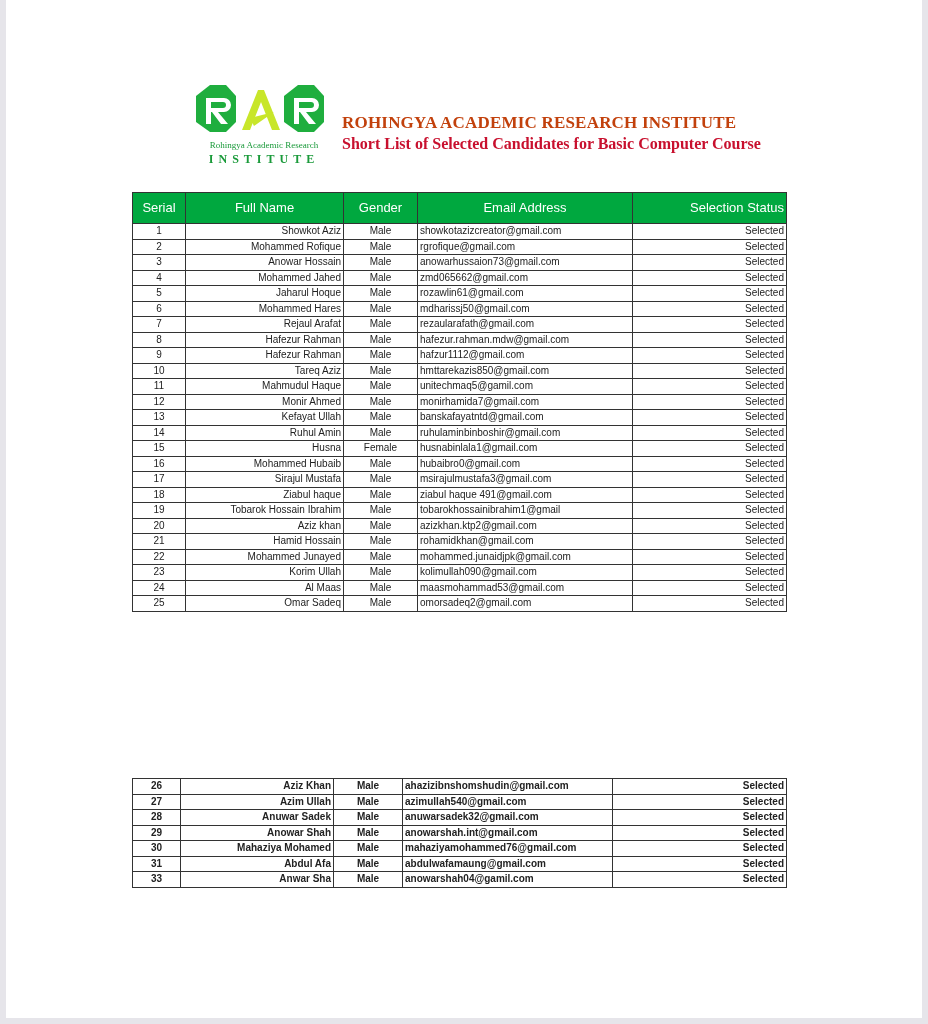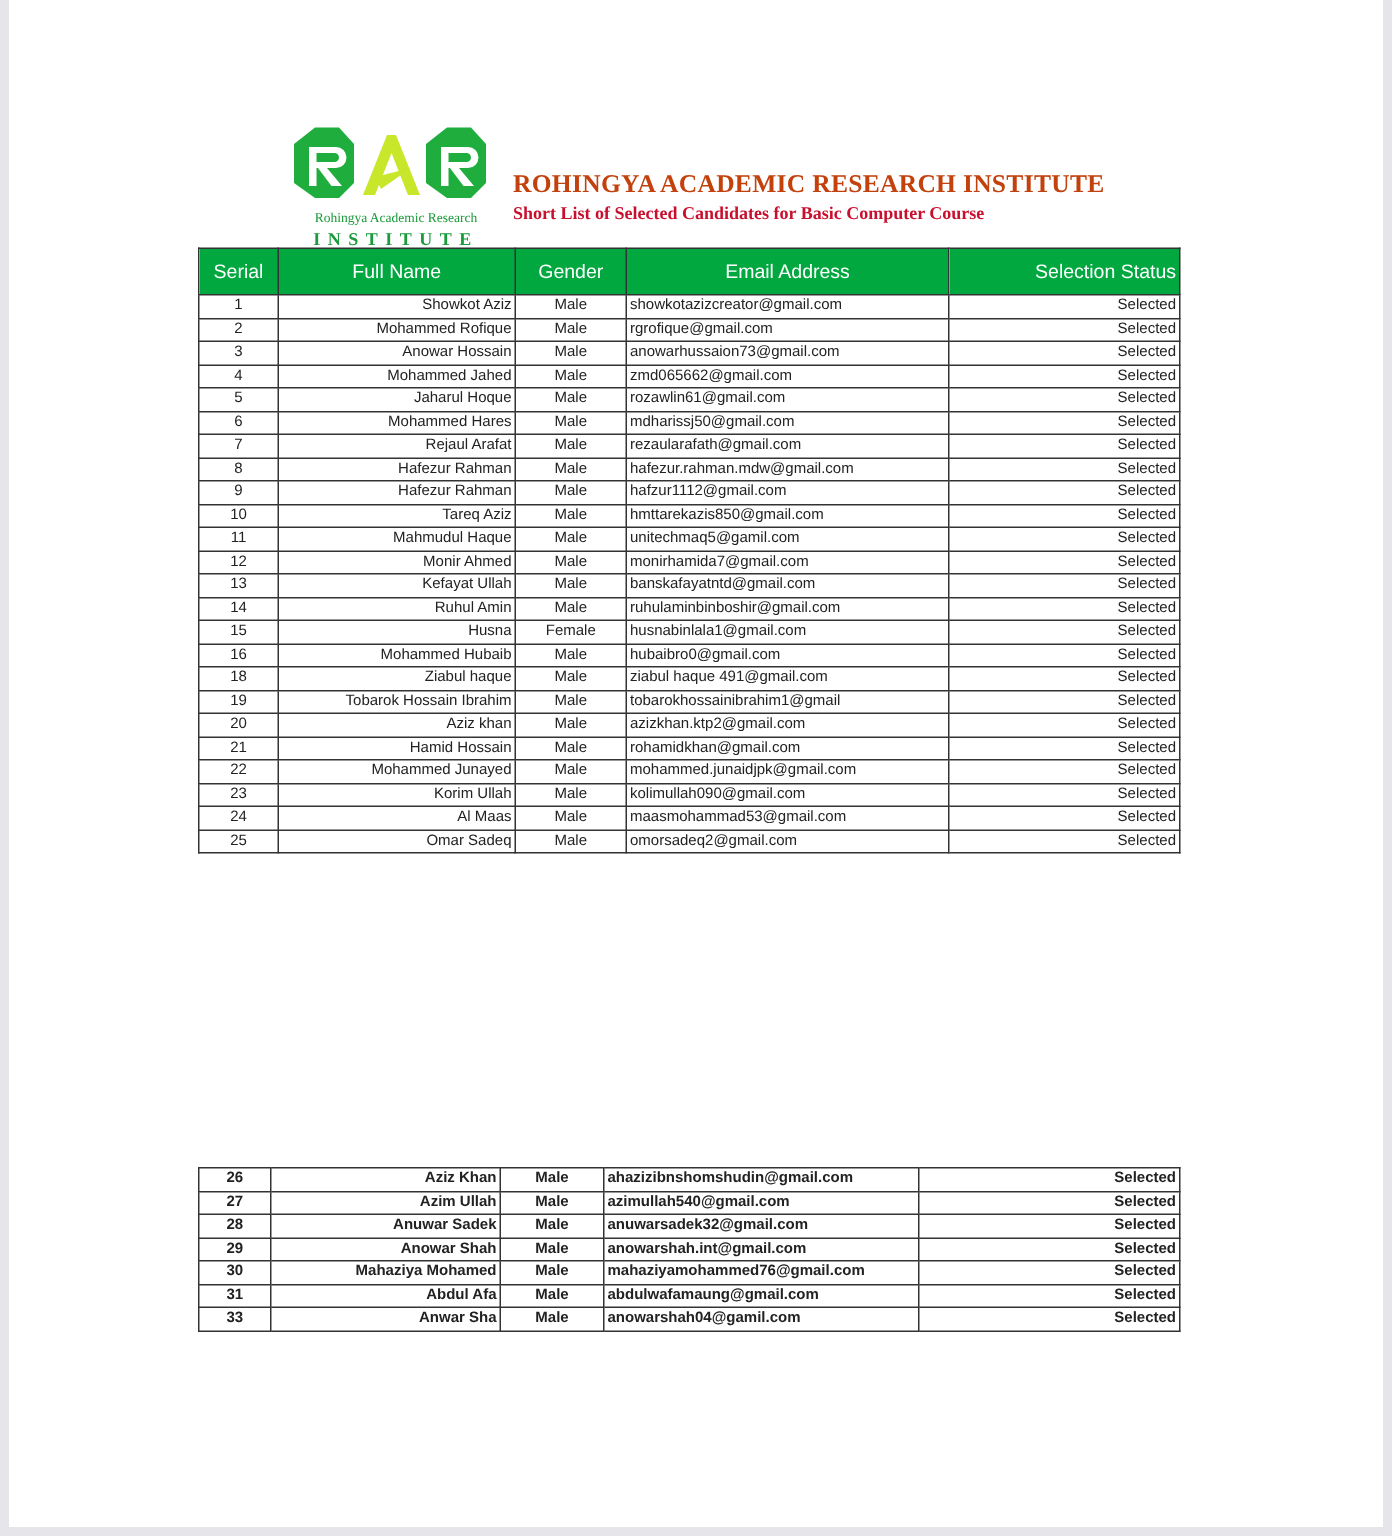--- a/index.html
+++ b/index.html
@@ -22,27 +22,27 @@
   .logo-institute {
     position: absolute; left: 190px; top: 152px; width: 136px; text-align: center;
     font-family: "Liberation Serif", serif; color: #1a9a3a; font-size: 12px; letter-spacing: 5px; font-weight: bold;
   }
   .org-title {
     position: absolute; left: 336px; top: 113px;
     font-family: "Liberation Serif", serif; font-weight: bold; color: #c2410c; font-size: 17px; letter-spacing: 0.2px;
   }
   .org-subtitle {
     position: absolute; left: 336px; top: 135px;
-    font-family: "Liberation Serif", serif; font-weight: bold; color: #c8102e; font-size: 12px;
+    font-family: "Liberation Serif", serif; font-weight: bold; color: #c8102e; font-size: 16px;
   }
   table {
     position: absolute; left: 132px; border-collapse: collapse; table-layout: fixed; width: 655px;
     font-size: 10px; color: #222;
   }
-  #table1 { top: 165px; }
+  #table1 { top: 192px; }
   #table2 { top: 800px; }
   table td, table th { border: 1px solid #333; padding: 0 2px; height: 14.5px; line-height: 14.5px; white-space: nowrap; overflow: hidden; }
   table th {
     background: #00a83f; color: #ffffff; font-weight: normal; font-size: 13px; height: 30px; line-height: 30px;
   }
   .c-serial { width: 48px; text-align: center; }
   .c-name { width: 153px; text-align: right; }
   .c-gender { width: 69px; text-align: center; }
   .c-email { width: 210px; text-align: left; }
   .c-status { text-align: right; }
@@ -184,20 +184,27 @@
           <td class="c-status">Selected</td>
         </tr>
         <tr>
           <td class="c-serial">16</td>
           <td class="c-name">Mohammed Hubaib</td>
           <td class="c-gender">Male</td>
           <td class="c-email">hubaibro0@gmail.com</td>
           <td class="c-status">Selected</td>
         </tr>
         <tr>
+          <td class="c-serial">17</td>
+          <td class="c-name">Sirajul Mustafa</td>
+          <td class="c-gender">Male</td>
+          <td class="c-email">msirajulmustafa3@gmail.com</td>
+          <td class="c-status">Selected</td>
+        </tr>
+        <tr>
           <td class="c-serial">18</td>
           <td class="c-name">Ziabul haque</td>
           <td class="c-gender">Male</td>
           <td class="c-email">ziabul haque 491@gmail.com</td>
           <td class="c-status">Selected</td>
         </tr>
         <tr>
           <td class="c-serial">19</td>
           <td class="c-name">Tobarok Hossain Ibrahim</td>
           <td class="c-gender">Male</td>

